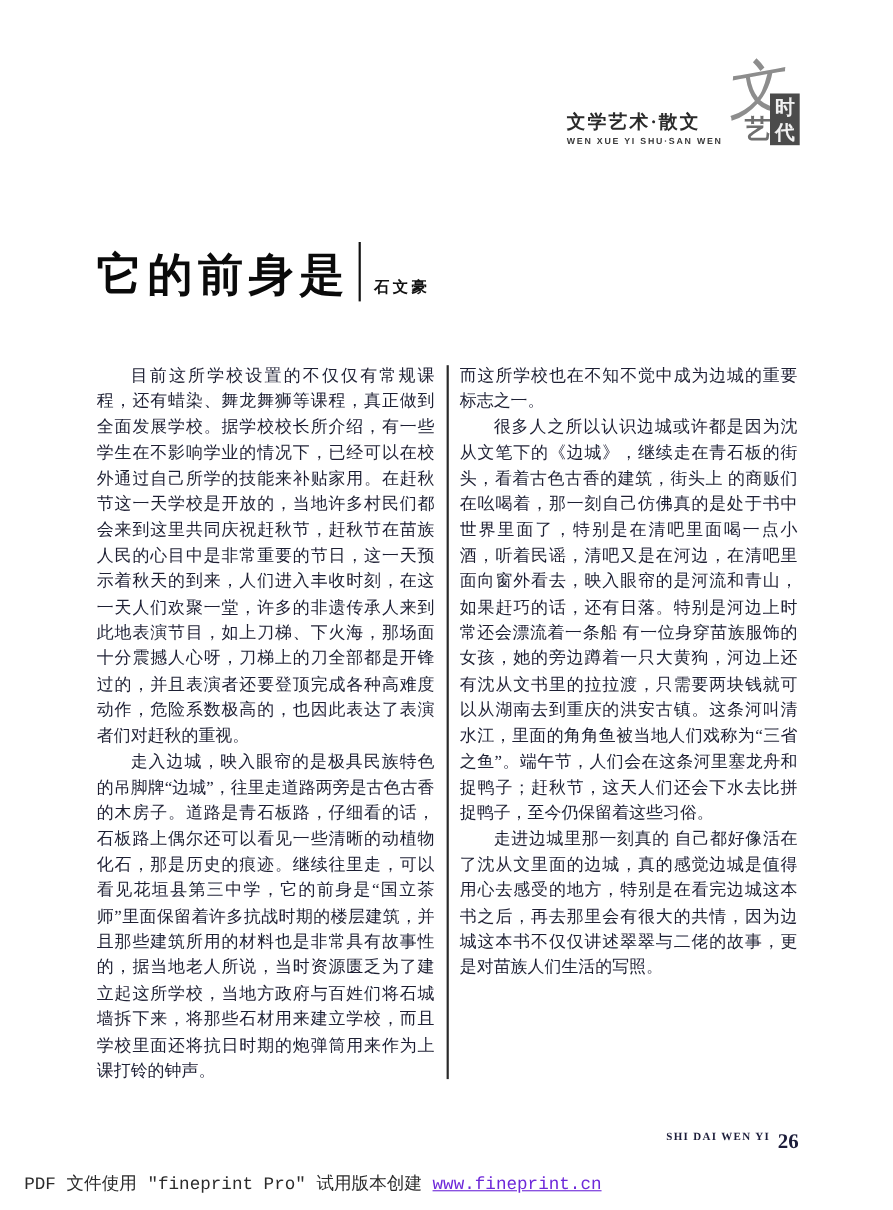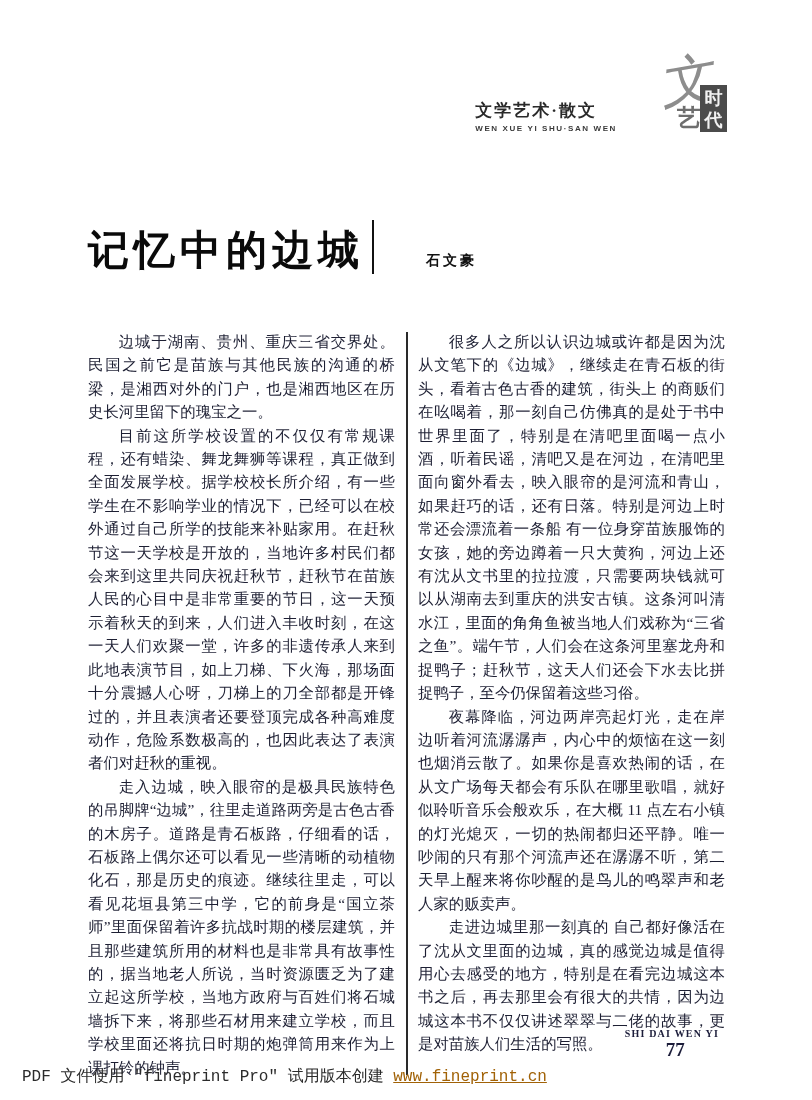--- a/index.html
+++ b/index.html
@@ -7,21 +7,21 @@
     position:relative;
     width:812px; height:1100px;
     background:#ffffff;
     font-family:"Liberation Serif","DejaVu Serif",serif;
     overflow:hidden;
   }
 
   
   .journal-header {
     position:absolute; top:58px; right:85px;
-    display:flex; align-items:flex-end;gap:40px;
+    display:flex; align-items:flex-end;
   }
   .header-textblock { text-align:left; padding-bottom:3px; margin-right:4px; }
   .section-title {
     font-size:17px; font-weight:bold; color:#2a2a2a;
     letter-spacing:2px; line-height:22px;
     font-family:"Liberation Serif","DejaVu Serif",serif;
   }
   .section-pinyin {
     font-size:8px; font-weight:bold; color:#3a3a3a;
     letter-spacing:1.6px; margin-top:2px;
@@ -55,21 +55,21 @@
   .article-title {
     margin:0; font-size:41px; line-height:52px; font-weight:bold;
     color:#0a0a0a; letter-spacing:5px;
   }
   .title-rule {
     width:2px; height:54px; background:#111;
     margin:0 12px 2px 8px;
   }
   .article-author {
     font-size:14px; font-weight:bold; color:#111;
-    letter-spacing:3px; padding-bottom:6px;margin-left:40px;
+    letter-spacing:3px; padding-bottom:6px;
   }
 
   
   .columns {
     position:absolute; left:88px; top:330px; width:638px;
     display:flex;
   }
   .col {
     width:307px;
     font-size:15.4px; line-height:23.4px;
@@ -80,37 +80,37 @@
   .col p.indent { text-indent:2em; }
   .col-rule {
     width:2px; background:#2a2a2a;
     margin:2px 10px 4px 11px;
     align-self:stretch;
   }
 
   
   .page-footer {
     position:absolute; right:86px; top:1028px;
-    display:flex; align-items:center;flex-direction:column;
+    display:flex; align-items:flex-start;
   }
   .journal-name {
     font-size:10px; font-weight:bold; color:#1c1d3a;
     letter-spacing:1.2px; margin-right:7px;
     font-family:"Liberation Serif","DejaVu Serif",serif;
   }
   .page-number { font-size:19px; font-weight:bold; color:#1c1d3a; }
 
   
   .watermark {
     position:absolute; left:22px; top:1066px;
     font-family:"Liberation Mono","DejaVu Sans Mono",monospace;
     font-size:16px; color:#2b2b2b; white-space:nowrap;
   }
   .watermark a {
-    color:#a16207; text-decoration:underline; cursor:pointer;
+    color:#6d28d9; text-decoration:underline; cursor:pointer;
   }
 </style>
 </head>
 <body>
 
 <div class="page">
 
   <div class="journal-header">
     <div class="header-textblock">
       <div class="section-title">文学艺术·散文</div>
@@ -120,41 +120,40 @@
       <span class="logo-wen">文</span>
       <span class="logo-yi">艺</span>
       <div class="logo-box">
         <span>时</span>
         <span>代</span>
       </div>
     </div>
   </div>
 
   <div class="title-block">
-    <h1 class="article-title">记忆中的边城</h1>
+    <h1 class="article-title">它的前身是</h1>
     <div class="title-rule"></div>
     <div class="article-author">石文豪</div>
   </div>
 
   <main class="columns">
     <div class="col">
-      <p class="indent">边城于湖南、贵州、重庆三省交界处。民国之前它是苗族与其他民族的沟通的桥梁，是湘西对外的门户，也是湘西地区在历史长河里留下的瑰宝之一。</p>
       <p class="indent">目前这所学校设置的不仅仅有常规课程，还有蜡染、舞龙舞狮等课程，真正做到全面发展学校。据学校校长所介绍，有一些学生在不影响学业的情况下，已经可以在校外通过自己所学的技能来补贴家用。在赶秋节这一天学校是开放的，当地许多村民们都会来到这里共同庆祝赶秋节，赶秋节在苗族人民的心目中是非常重要的节日，这一天预示着秋天的到来，人们进入丰收时刻，在这一天人们欢聚一堂，许多的非遗传承人来到此地表演节目，如上刀梯、下火海，那场面十分震撼人心呀，刀梯上的刀全部都是开锋过的，并且表演者还要登顶完成各种高难度动作，危险系数极高的，也因此表达了表演者们对赶秋的重视。</p>
       <p class="indent">走入边城，映入眼帘的是极具民族特色的吊脚牌“边城”，往里走道路两旁是古色古香的木房子。道路是青石板路，仔细看的话，石板路上偶尔还可以看见一些清晰的动植物化石，那是历史的痕迹。继续往里走，可以看见花垣县第三中学，它的前身是“国立茶师”里面保留着许多抗战时期的楼层建筑，并且那些建筑所用的材料也是非常具有故事性的，据当地老人所说，当时资源匮乏为了建立起这所学校，当地方政府与百姓们将石城墙拆下来，将那些石材用来建立学校，而且学校里面还将抗日时期的炮弹筒用来作为上课打铃的钟声。</p>
     </div>
     <div class="col-rule"></div>
     <div class="col">
+      <p>而这所学校也在不知不觉中成为边城的重要标志之一。</p>
       <p class="indent">很多人之所以认识边城或许都是因为沈从文笔下的《边城》，继续走在青石板的街头，看着古色古香的建筑，街头上 的商贩们在吆喝着，那一刻自己仿佛真的是处于书中世界里面了，特别是在清吧里面喝一点小酒，听着民谣，清吧又是在河边，在清吧里面向窗外看去，映入眼帘的是河流和青山，如果赶巧的话，还有日落。特别是河边上时常还会漂流着一条船 有一位身穿苗族服饰的女孩，她的旁边蹲着一只大黄狗，河边上还有沈从文书里的拉拉渡，只需要两块钱就可以从湖南去到重庆的洪安古镇。这条河叫清水江，里面的角角鱼被当地人们戏称为“三省之鱼”。端午节，人们会在这条河里塞龙舟和捉鸭子；赶秋节，这天人们还会下水去比拼捉鸭子，至今仍保留着这些习俗。</p>
-      <p class="indent">夜幕降临，河边两岸亮起灯光，走在岸边听着河流潺潺声，内心中的烦恼在这一刻也烟消云散了。如果你是喜欢热闹的话，在从文广场每天都会有乐队在哪里歌唱，就好似聆听音乐会般欢乐，在大概 11 点左右小镇的灯光熄灭，一切的热闹都归还平静。唯一吵闹的只有那个河流声还在潺潺不听，第二天早上醒来将你吵醒的是鸟儿的鸣翠声和老人家的贩卖声。</p>
       <p class="indent">走进边城里那一刻真的 自己都好像活在了沈从文里面的边城，真的感觉边城是值得用心去感受的地方，特别是在看完边城这本书之后，再去那里会有很大的共情，因为边城这本书不仅仅讲述翠翠与二佬的故事，更是对苗族人们生活的写照。</p>
     </div>
   </main>
 
   <footer class="page-footer">
     <span class="journal-name">SHI DAI WEN YI</span>
-    <span class="page-number">77</span>
+    <span class="page-number">26</span>
   </footer>
 
   <div class="watermark">
     <span>PDF 文件使用 ″fineprint Pro″ 试用版本创建 </span><a>www.fineprint.cn</a>
   </div>
 
 </div>
 
 </body></html>

